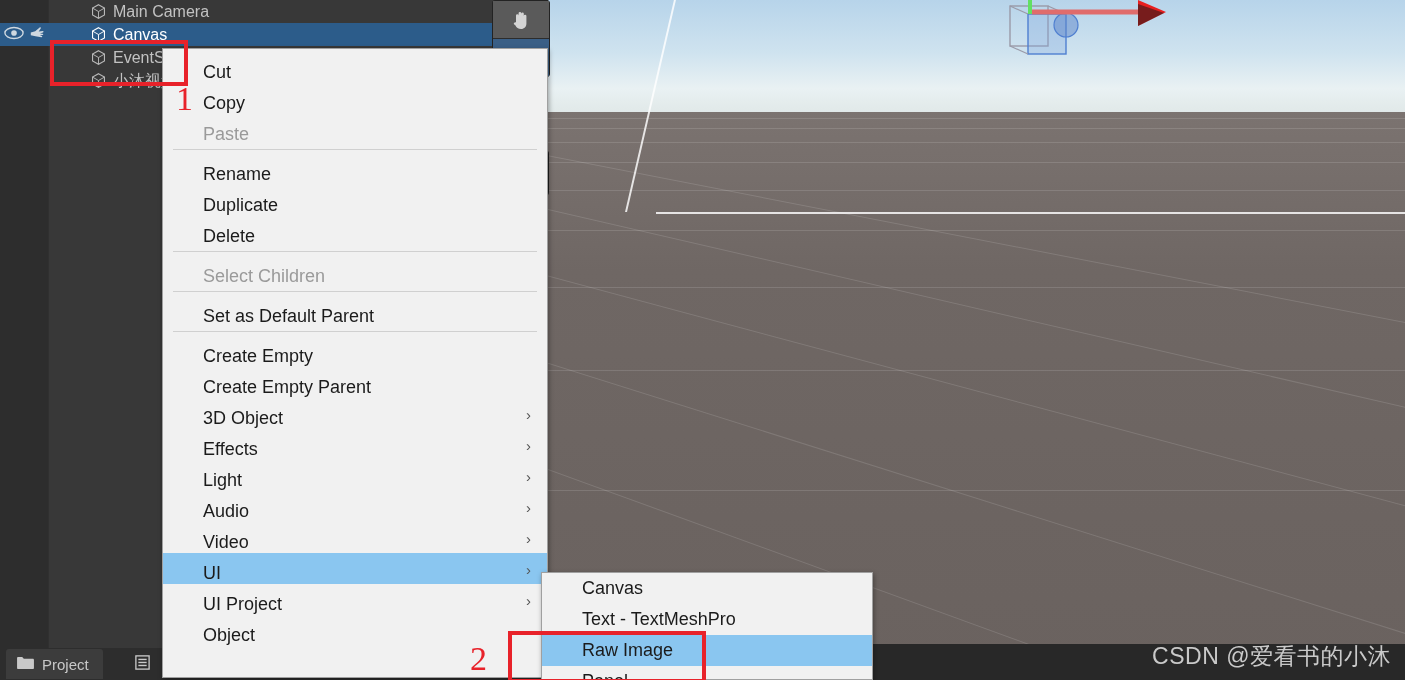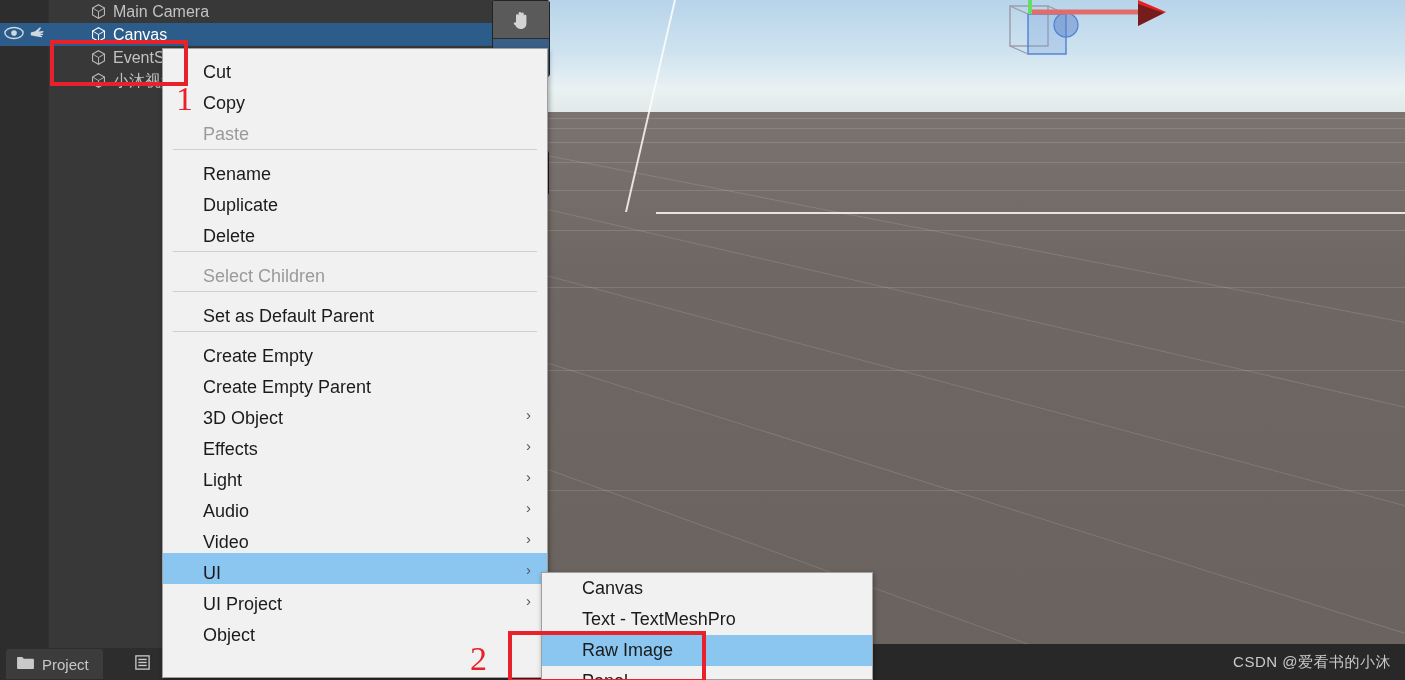--- a/index.html
+++ b/index.html
@@ -44,21 +44,21 @@
   .canvas-outline {
     position: absolute;
     background: rgba(255,255,255,0.82);
   }
   .bottom-strip {
     position: absolute; left: 0; bottom: 0; width: 100%; height: 36px;
     background: #282828;
   }
   .watermark {
     position: absolute; right: 14px; bottom: 8px;
-    color: #c9c9c9; font-size: 15px; letter-spacing: 0.5px;
+    color: #c9c9c9; font-size: 23px; letter-spacing: 0.5px;
   }
 
   
   .gizmo-wrap { position: absolute; left: 440px; top: 0px; }
 
   
   .tool-palette {
     position: absolute; left: 492px; top: 0px;
     width: 56px;
     background: #3b3b3b;

